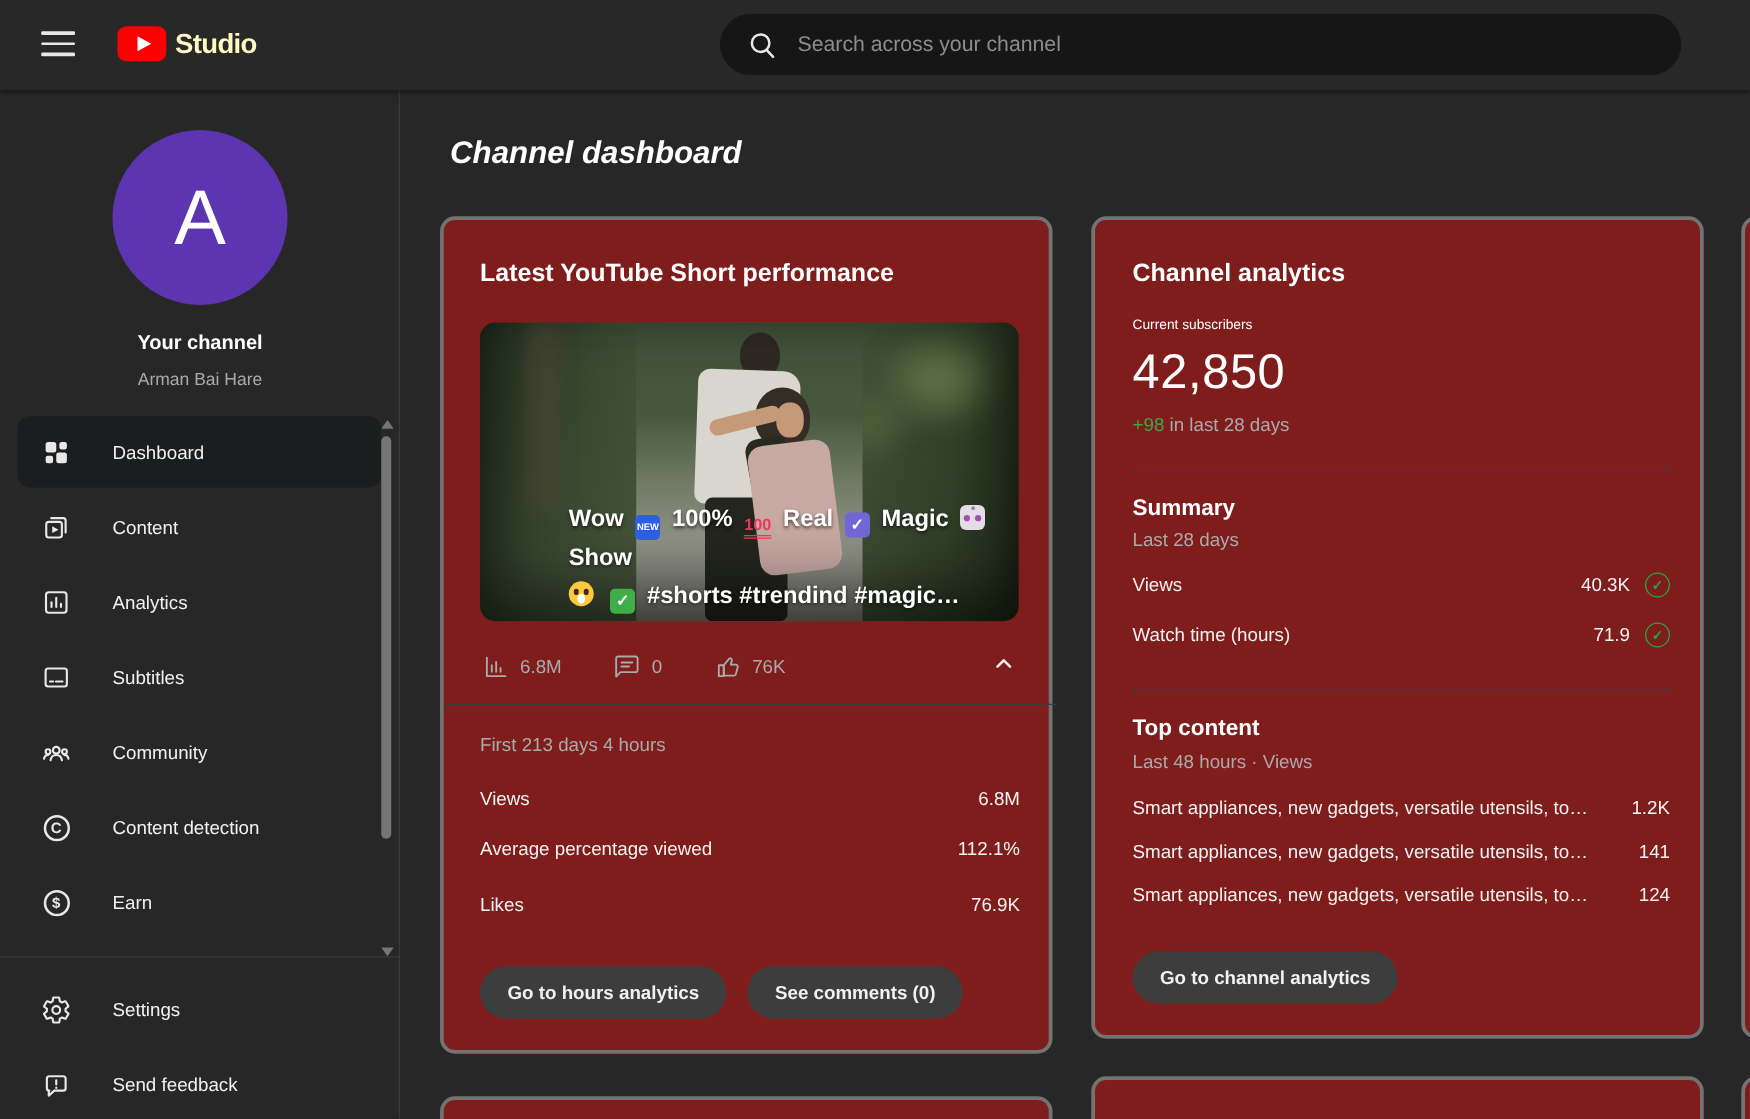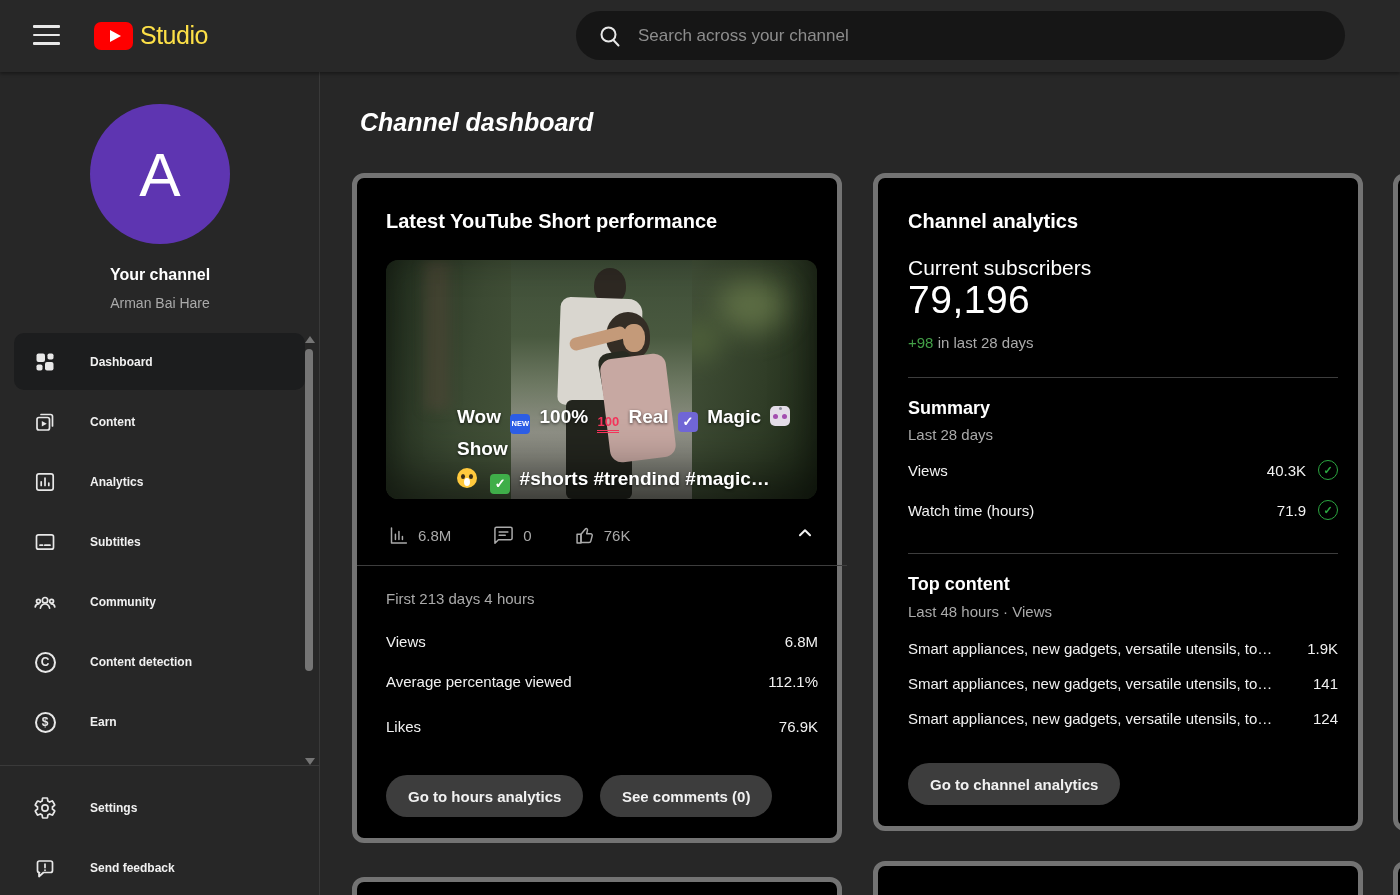--- a/index.html
+++ b/index.html
@@ -9,21 +9,21 @@
   
   #topbar { position:absolute; left:0; top:0; width:1400px; height:72px; background:#282828;
     box-shadow:0 2px 3px rgba(0,0,0,.35); z-index:5; }
   #hamburger { position:absolute; left:33px; top:25px; width:27px; height:21px; cursor:pointer; }
   #hamburger i { display:block; height:2.6px; background:#e8e8e8; border-radius:1px; margin-bottom:6px; }
   #logo { position:absolute; left:94px; top:21px; display:flex; align-items:center; cursor:pointer; }
   #logo .play-box { width:39px; height:28px; background:#ff0000; border-radius:7px;
     display:flex; align-items:center; justify-content:center; }
   #logo .play-box .tri { width:0; height:0; border-left:11px solid #fff;
     border-top:6.5px solid transparent; border-bottom:6.5px solid transparent; margin-left:3px; }
-  #logo .studio { font-size:25px; font-weight:400; letter-spacing:-.5px; margin-left:7px; color:#fde047; }
+  #logo .studio { font-size:22px; font-weight:700; letter-spacing:-.5px; margin-left:7px; color:#fef9c3; }
   #searchbar { position:absolute; left:576px; top:11px; width:769px; height:49px; background:#161616;
     border-radius:25px; display:flex; align-items:center; padding:0 14px 0 22px; }
   #searchbar svg { flex:0 0 auto; }
   #search-input { flex:1; margin-left:16px; background:transparent; border:none; outline:none;
     color:#f1f1f1; font-size:17px; font-family:"Liberation Sans",sans-serif; }
   #search-input::placeholder { color:#8d8d8d; }
 
   
   #sidebar { position:absolute; left:0; top:72px; width:320px; height:823px; background:#272727;
     border-right:1px solid #393939; }
@@ -33,39 +33,39 @@
   #ch-title { position:absolute; left:0; top:194px; width:320px; text-align:center;
     font-size:16px; font-weight:700; color:#fff; }
   #ch-name { position:absolute; left:0; top:223px; width:320px; text-align:center;
     font-size:14px; color:#aaaaaa; }
   #nav { position:absolute; left:0; top:260px; width:320px; }
   .nav-item { position:relative; height:60px; display:flex; align-items:center; cursor:pointer; }
   .nav-item.selected .hl { position:absolute; left:14px; top:1px; width:291px; height:57px;
     background:#1c1d1e; border-radius:10px; }
   .nav-item .nicon { position:relative; width:24px; height:24px; margin-left:33px;
     display:flex; align-items:center; justify-content:center; }
-  .nav-item .nlabel { position:relative; margin-left:33px; font-size:12px; font-weight:700; color:#f1f1f1; }
+  .nav-item .nlabel { position:relative; margin-left:33px; font-size:15px; font-weight:400; color:#f1f1f1; }
   .nicon svg { stroke:#e8e8e8; fill:none; stroke-width:1.7; stroke-linecap:round; stroke-linejoin:round; }
   .glyph-circle { width:21px; height:21px; border:2px solid #e8e8e8; border-radius:50%;
     display:flex; align-items:center; justify-content:center; font-size:12px; font-weight:700; color:#e8e8e8; }
   #side-divider { position:absolute; left:0; top:693px; width:320px; height:1px; background:#3a3a3a; }
   #nav-footer { position:absolute; left:0; top:706px; width:320px; }
   
   #sb-scroll-up { position:absolute; left:305px; top:264px; width:0; height:0;
     border-left:5px solid transparent; border-right:5px solid transparent;
     border-bottom:7px solid #757575; cursor:pointer; }
   #sb-scroll-thumb { position:absolute; left:305px; top:277px; width:8px; height:322px;
     background:#757575; border-radius:4px; cursor:pointer; }
   #sb-scroll-down { position:absolute; left:305px; top:686px; width:0; height:0;
     border-left:5px solid transparent; border-right:5px solid transparent;
     border-top:7px solid #757575; cursor:pointer; }
 
   
   #page-title { position:absolute; left:360px; top:108px; font-size:25px; font-weight:700; color:#fff;font-style:italic; }
-  .card { position:absolute; background:#000000; border:5px solid #737373; border-radius:12px; }
+  .card { position:absolute; background:#7f1d1d; border:3px solid #737373; border-radius:12px; }
   #card-short { left:352px; top:173px; width:490px; height:670px; }
   #card-analytics { left:873px; top:173px; width:490px; height:658px; }
   #card-bl { left:352px; top:877px; width:490px; height:120px; }
   #card-br { left:873px; top:861px; width:490px; height:120px; }
   #card-3a { left:1393px; top:173px; width:80px; height:658px; }
   #card-3b { left:1393px; top:861px; width:80px; height:120px; }
   .card-title { position:absolute; left:29px; top:32px; font-size:20px; font-weight:700; color:#fff; }
 
   
   #thumb { position:absolute; left:29px; top:82px; width:431px; height:239px; border-radius:12px;
@@ -130,21 +130,21 @@
   .metric-row { position:absolute; left:29px; width:432px; height:22px; display:flex; font-size:15px; color:#f1f1f1; }
   .metric-row .ml { flex:1; }
   #metric-0 { top:455px; } #metric-1 { top:495px; } #metric-2 { top:535px;align-items:flex-end; }
   .pill-btn { position:absolute; height:42px; border-radius:21px; background:#3d3d3d; border:none;
     color:#f1f1f1; font-size:15px; font-weight:700; font-family:"Liberation Sans",sans-serif;
     padding:0 22px; cursor:pointer; display:inline-flex; align-items:center; }
   #btn-video-analytics { left:29px; top:597px; }
   #btn-see-comments { left:243px; top:597px; }
 
   
-  #subs-label { position:absolute; left:30px; top:78px; font-size:21px; color:#fff; }
+  #subs-label { position:absolute; left:30px; top:78px; font-size:11px; color:#fff; }
   #subs-count { position:absolute; left:30px; top:100px; font-size:39px; font-weight:400; color:#fff; letter-spacing:.5px; }
   #subs-delta-row { position:absolute; left:30px; top:156px; font-size:15px; color:#aaaaaa; }
   #subs-delta-row .delta { color:#43a047; }
   .an-divider { position:absolute; left:30px; width:430px; height:1px; background:#3d3d3d; }
   #an-div1 { top:199px; } #an-div2 { top:375px; }
   .sec-title { position:absolute; left:30px; font-size:18px; font-weight:700; color:#fff; }
   .sec-sub { position:absolute; left:30px; font-size:15px; color:#aaaaaa; }
   #summary-title { top:220px; } #summary-sub { top:248px; }
   .sum-row { position:absolute; left:30px; width:430px; display:flex; align-items:center;
     font-size:15px; color:#f1f1f1; }
@@ -374,21 +374,21 @@
       <span>76.9K</span>
   </div>
 
   <button class="pill-btn" id="btn-video-analytics">Go to hours analytics</button>
   <button class="pill-btn" id="btn-see-comments">See comments (0)</button>
 </div>
 
 <div class="card" id="card-analytics">
   <div class="card-title" style="left:30px;">Channel analytics</div>
   <div id="subs-label">Current subscribers</div>
-  <div id="subs-count">79,196</div>
+  <div id="subs-count">42,850</div>
   <div id="subs-delta-row">
     <span class="delta">+98</span>
     <span> </span>
     <span>in last 28 days</span>
   </div>
 
   <div class="an-divider" id="an-div1"></div>
 
   <div class="sec-title" id="summary-title">Summary</div>
   <div class="sec-sub" id="summary-sub">Last 28 days</div>
@@ -404,21 +404,21 @@
     <span class="check-circle">✓</span>
   </div>
 
   <div class="an-divider" id="an-div2"></div>
 
   <div class="sec-title" id="topc-title">Top content</div>
   <div class="sec-sub" id="topc-sub">Last 48 hours · Views</div>
 
   <div class="topc-row" id="topc-0">
     <span class="tt">Smart appliances, new gadgets, versatile utensils, to…</span>
-    <span class="tv">1.9K</span>
+    <span class="tv">1.2K</span>
   </div>
   <div class="topc-row" id="topc-1">
     <span class="tt">Smart appliances, new gadgets, versatile utensils, to…</span>
     <span class="tv">141</span>
   </div>
   <div class="topc-row" id="topc-2">
     <span class="tt">Smart appliances, new gadgets, versatile utensils, to…</span>
     <span class="tv">124</span>
   </div>
 

